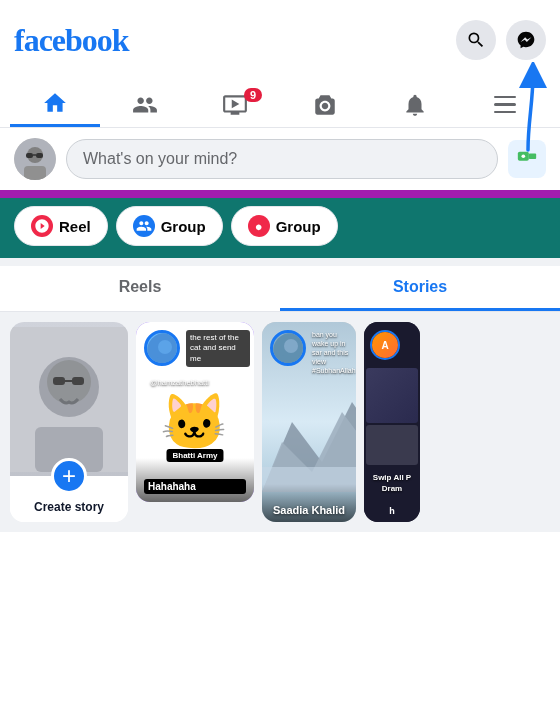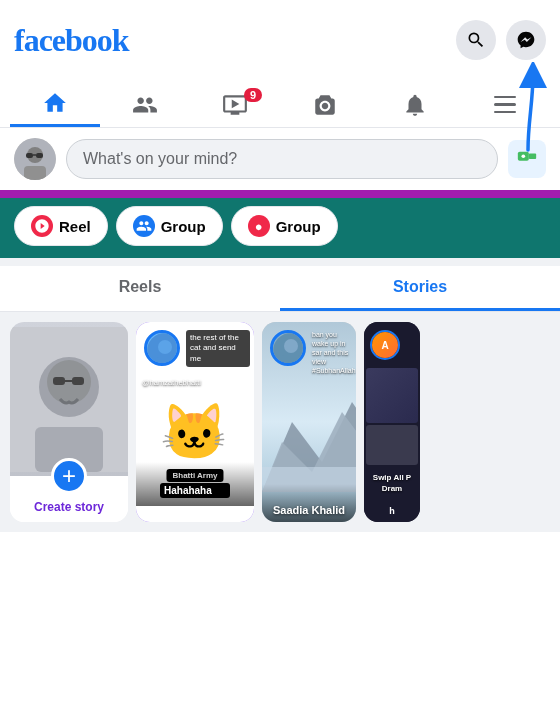--- a/index.html
+++ b/index.html
@@ -275,21 +275,21 @@
       border: 3px solid #fff;
       font-weight: 300;
       line-height: 1;
     }
     .create-story-bottom {
       background: #fff;
       padding: 24px 4px 8px;
       text-align: center;
       font-size: 12px;
       font-weight: 700;
-      color: #6d28d9;
+      color: #0f172a;
     }
     .story-create-bg {
       background: linear-gradient(180deg, #d0d3db 0%, #c0c3cb 100%);
     }
 
     .navbar-wrapper {
       position: relative;
     }
 
     
@@ -454,45 +454,45 @@
 
         <path d="M 50 72 Q 55 78 59 75 Q 63 78 68 72" stroke="#707378" stroke-width="3" fill="none"></path>
       </svg>
       <div class="plus-btn">+</div>
     </div>
     <div class="create-story-bottom">
       <span>Create story</span>
     </div>
   </div>
 
-  <div class="story-card" style="width:118px; height:200px; background:#8b5cf6;">
+  <div class="story-card" style="width:118px; height:180px; background:#8b5cf6;">
     <div class="hamza-inner" style="position:relative; width:100%; height:100%;">
 
       <div class="story-avatar" style="position:absolute; top:8px; left:8px; width:36px; height:36px; border-radius:50%; border:3px solid #1877f2; background:#6ab7f5; overflow:hidden;">
         <svg viewBox="0 0 36 36" width="36" height="36">
           <circle cx="18" cy="18" r="18" fill="#4a90d9"></circle>
           <circle cx="18" cy="14" r="7" fill="#5ba3e8"></circle>
           <rect x="8" y="24" width="20" height="12" rx="4" fill="#4a90d9"></rect>
         </svg>
       </div>
 
       <div style="position:absolute; top:8px; left:50px; right:4px; background:rgba(0,0,0,0.75); color:#fff; font-size:8px; padding:3px 4px; border-radius:3px; line-height:1.3;">
         <span>the rest of the cat and send me</span>
       </div>
-      <div style="position:absolute; top:56px; left:6px; color:#fff; font-size:7.5px; text-shadow:0 1px 2px rgba(0,0,0,0.8);">
+      <div style="position:absolute; top:56px; left:14px; color:#fff; font-size:7.5px; text-shadow:0 1px 2px rgba(0,0,0,0.8);">
         <span>@hamzathebhatti</span>
       </div>
 
       <div style="position:absolute; top:50%; left:50%; transform:translate(-50%, -50%); font-size:55px; margin-top:10px;">🐱</div>
 
       <div style="position:absolute; bottom:40px; left:50%; transform:translateX(-50%); background:#000; color:#fff; font-size:8px; font-weight:700; padding:2px 6px; border-radius:3px; white-space:nowrap;">
         <span>Bhatti Army</span>
       </div>
     </div>
-    <div class="story-label" style="position:absolute; bottom:16px; left:0; right:0; background:linear-gradient(transparent, rgba(0,0,0,0.6)); padding:20px 20px 6px; text-align:left;">
+    <div class="story-label" style="position:absolute; bottom:0; left:0; right:0; background:linear-gradient(transparent, rgba(0,0,0,0.6)); padding:20px 4px 6px; text-align:left;">
       <div style="font-size:10px; color:#fff; font-weight:700; text-align:center; background:#000; padding:2px 4px; border-radius:3px; margin: 0 4px 2px; display:inline-block; width:calc(100% - 8px); text-align:left;">
         <span>Hahahaha</span>
       </div>
     </div>
   </div>
 
   <div class="story-card" style="width:94px; height:200px;">
     <div class="saadia-inner" style="width:100%; height:100%; position:relative; background: linear-gradient(180deg, #b0c8d8 0%, #d8eaf5 50%, #9abcd0 100%);">
 
       <div style="position:absolute; top:8px; left:8px; width:36px; height:36px; border-radius:50%; border:3px solid #1877f2; overflow:hidden; background:#8ab0c8;">

